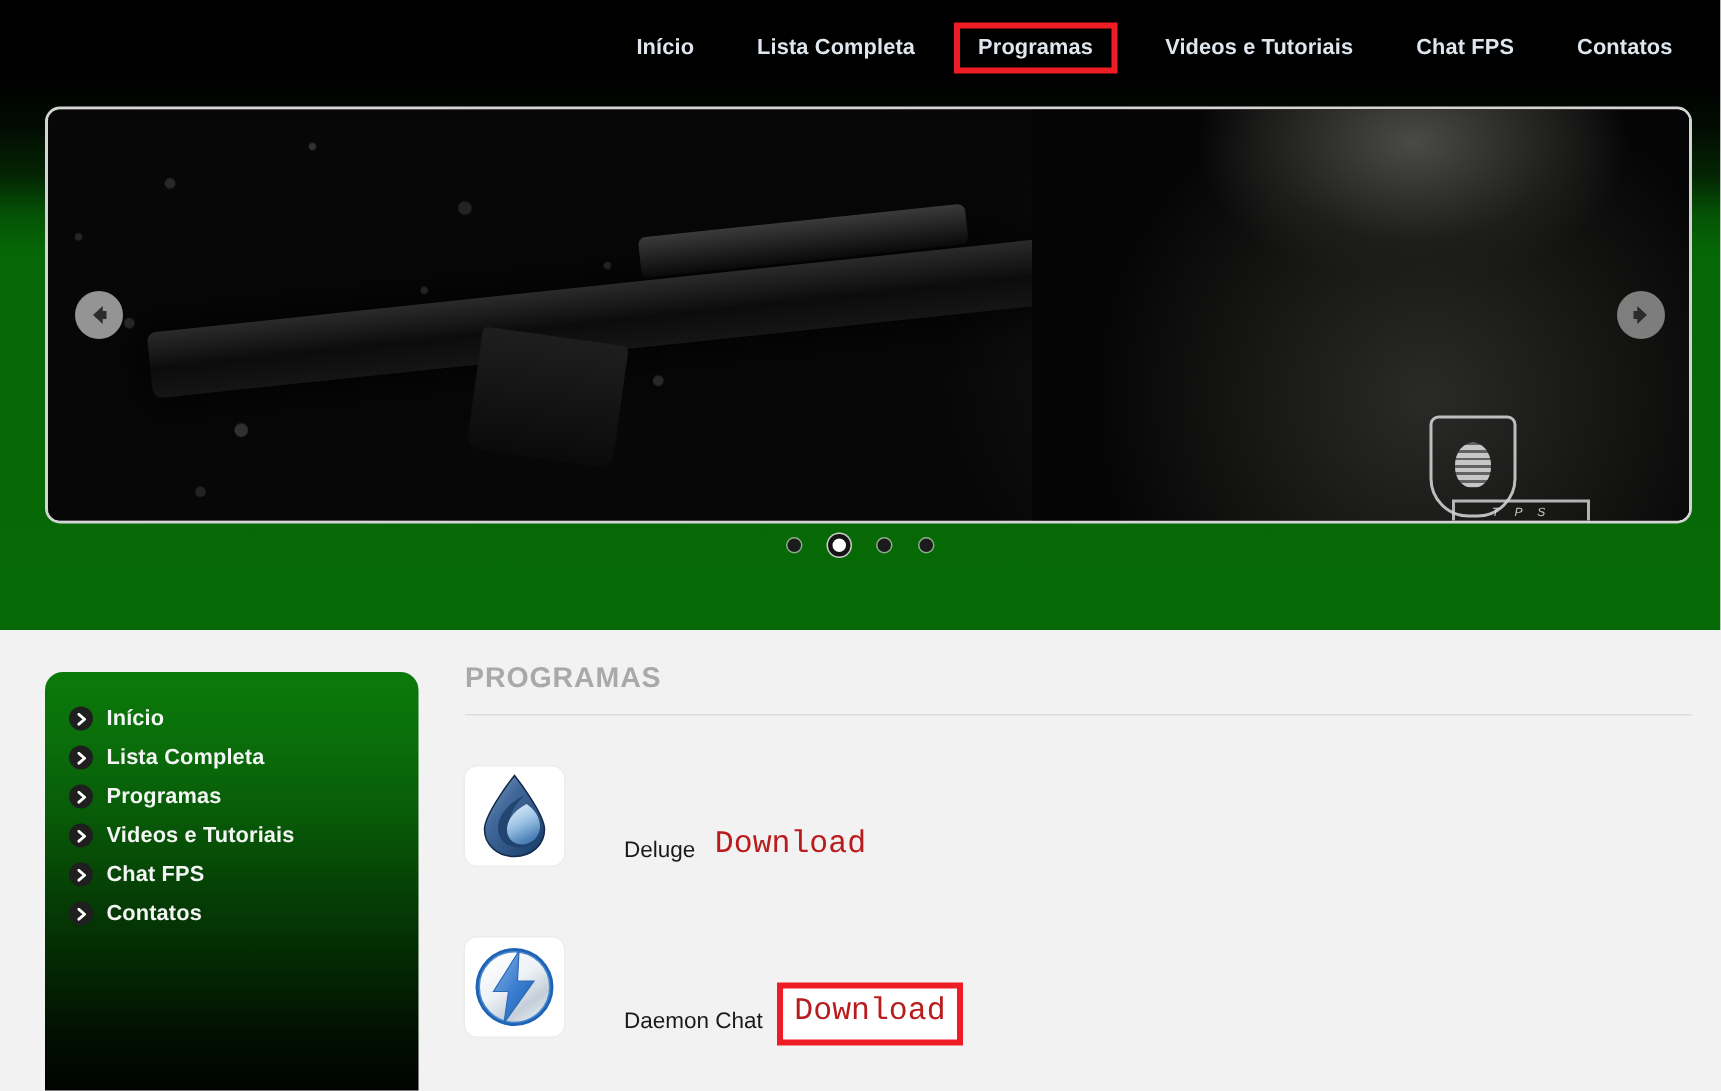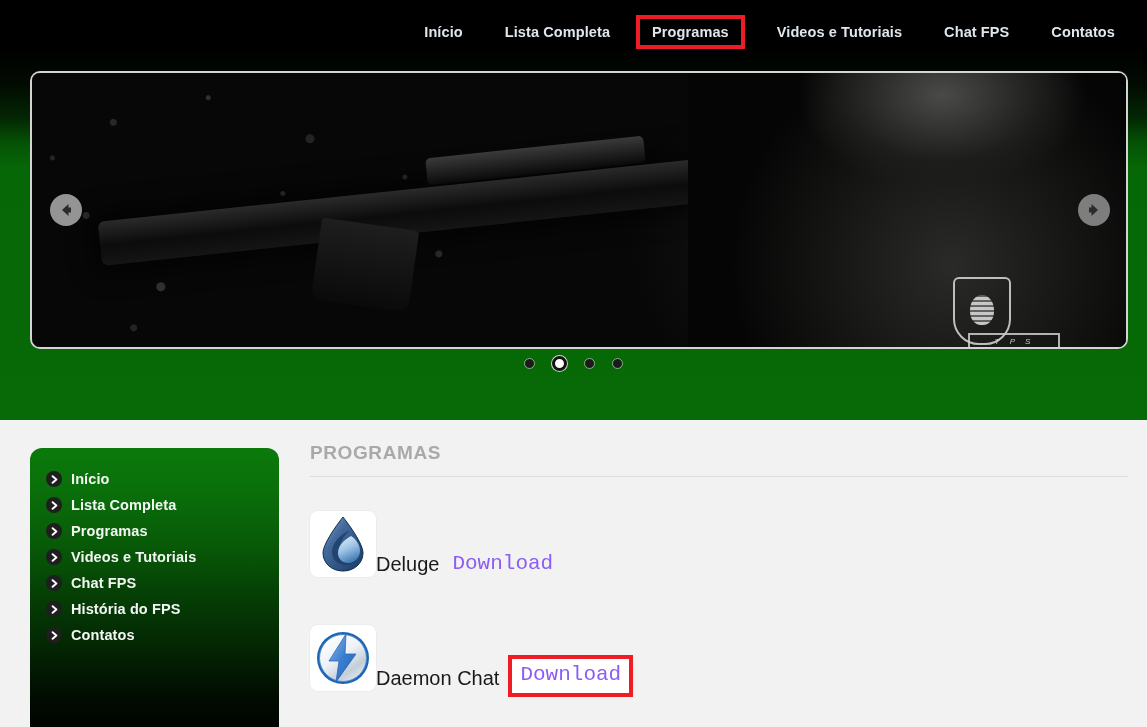--- a/index.html
+++ b/index.html
@@ -283,26 +283,27 @@
   .prog-icon {
     width: 66px; height: 66px;
     border-radius: 8px;
     background: #ffffff;
     flex: none;
     position: relative;
     box-shadow: 0 0 0 1px #ececec;
   }
   .prog-name {
     color: #1a1a1a;
-    font-size: 20px;
+    font-size: 15px;
     line-height: 1;
     padding-bottom: 3px;
+    padding-left: 40px;
   }
   .prog-dl {
-    color: #8b5cf6;
+    color: #b91c1c;
     font-family: "Liberation Mono", monospace;
     font-size: 21px;
     line-height: 1;
     margin-left: 13px;
     padding-bottom: 3px;
     cursor: pointer;
   }
   .prog-dl.is-marked {
     border: 4px solid #ee1c25;
     background: #ffffff;
@@ -411,28 +412,20 @@
       </span>
       <span class="side-label">Videos e Tutoriais</span>
     </div>
     <div class="side-item">
       <span class="side-bullet">
         <svg width="9" height="9" viewBox="0 0 9 9">
             <path d="M2.6 1.2 L6.4 4.5 L2.6 7.8" stroke="#ffffff" stroke-width="1.9" fill="none" stroke-linecap="round" stroke-linejoin="round"></path>
           </svg>
       </span>
       <span class="side-label">Chat FPS</span>
-    </div>
-    <div class="side-item">
-      <span class="side-bullet">
-        <svg width="9" height="9" viewBox="0 0 9 9">
-            <path d="M2.6 1.2 L6.4 4.5 L2.6 7.8" stroke="#ffffff" stroke-width="1.9" fill="none" stroke-linecap="round" stroke-linejoin="round"></path>
-          </svg>
-      </span>
-      <span class="side-label">História do FPS</span>
     </div>
     <div class="side-item">
       <span class="side-bullet">
         <svg width="9" height="9" viewBox="0 0 9 9">
             <path d="M2.6 1.2 L6.4 4.5 L2.6 7.8" stroke="#ffffff" stroke-width="1.9" fill="none" stroke-linecap="round" stroke-linejoin="round"></path>
           </svg>
       </span>
       <span class="side-label">Contatos</span>
     </div>
   </nav>

